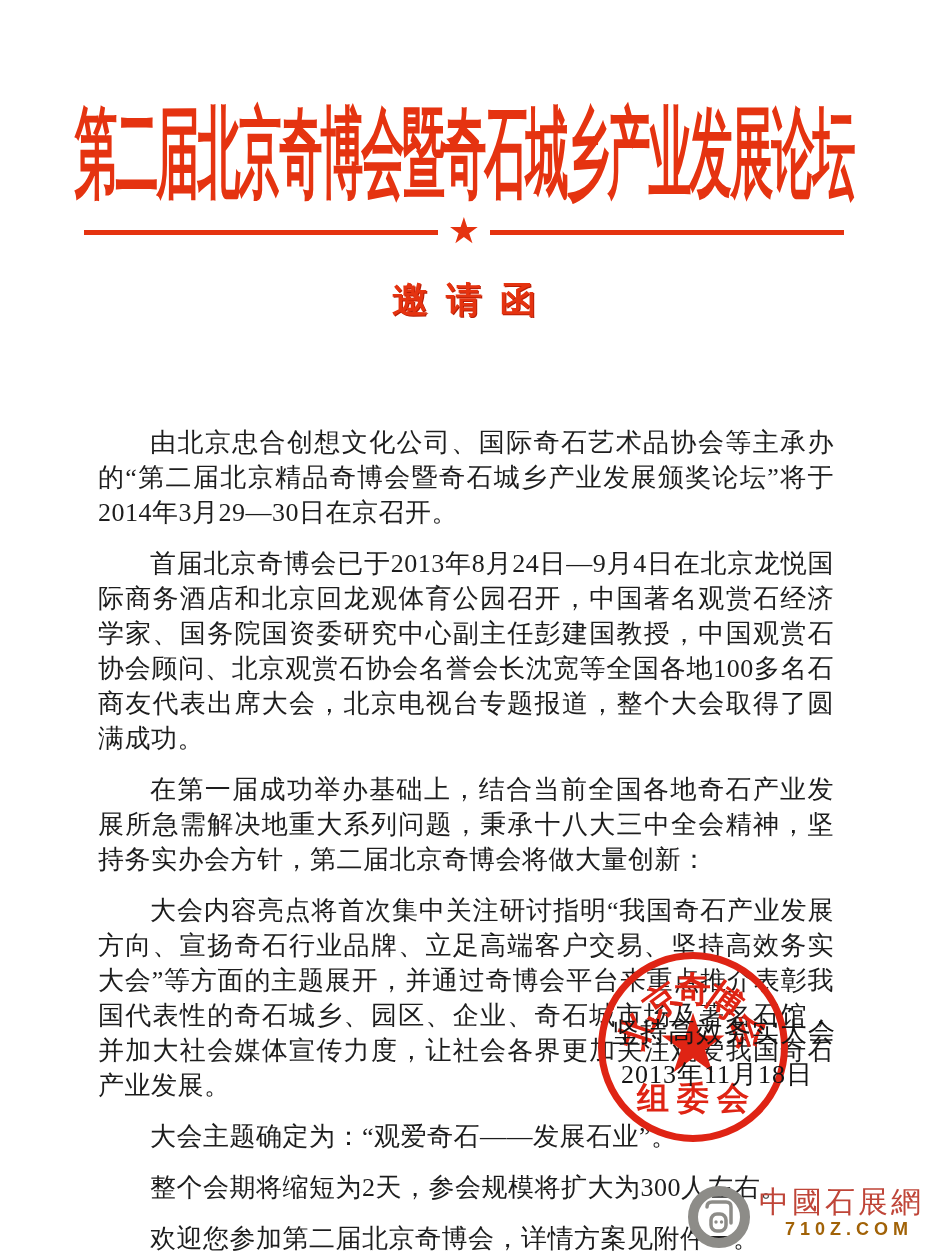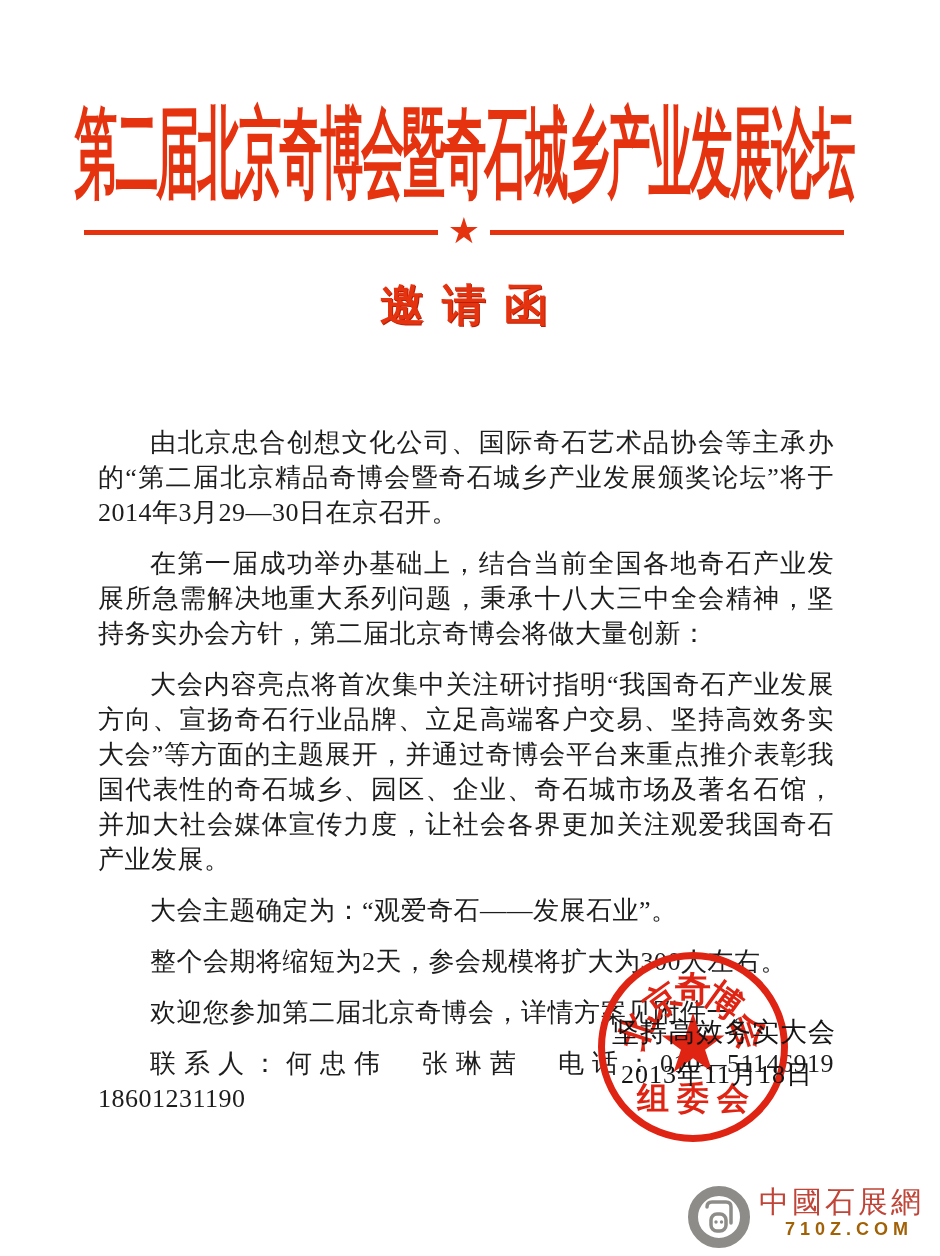--- a/index.html
+++ b/index.html
@@ -41,21 +41,21 @@
   .rule-row .star{
     font-size:36px;line-height:1;color:var(--accent-red);
     margin-top:-3px;
     font-family:"DejaVu Sans",sans-serif;
   }
 
   
   .invite{
     position:absolute;top:276px;left:0;width:100%;
     text-align:center;margin:0;
-    font-size:44px;font-weight:bold;
+    font-size:36px;font-weight:bold;
     letter-spacing:18px;padding-left:18px;
     color:var(--accent-red);
     text-shadow:1px 1px 0 #b81e06;
   }
 
   
   .salutation{
     position:absolute;top:356px;left:82px;margin:0;
     font-size:23px;font-weight:bold;line-height:30px;
     border-bottom:2px solid #161616;
@@ -143,20 +143,21 @@
     <span class="rule"></span>
     <span class="star">★</span>
     <span class="rule"></span>
   </div>
 
   <h2 class="invite">邀请函</h2>
 
 
   <div class="body-text">
     <p>由北京忠合创想文化公司、国际奇石艺术品协会等主承办的“第二届北京精品奇博会暨奇石城乡产业发展颁奖论坛”将于2014年3月29—30日在京召开。</p>
+    <p>首届北京奇博会已于2013年8月24日—9月4日在北京龙悦国际商务酒店和北京回龙观体育公园召开，中国著名观赏石经济学家、国务院国资委研究中心副主任彭建国教授，中国观赏石协会顾问、北京观赏石协会名誉会长沈宽等全国各地100多名石商友代表出席大会，北京电视台专题报道，整个大会取得了圆满成功。</p>
     <p>在第一届成功举办基础上，结合当前全国各地奇石产业发展所急需解决地重大系列问题，秉承十八大三中全会精神，坚持务实办会方针，第二届北京奇博会将做大量创新：</p>
     <p>大会内容亮点将首次集中关注研讨指明“我国奇石产业发展方向、宣扬奇石行业品牌、立足高端客户交易、坚持高效务实大会”等方面的主题展开，并通过奇博会平台来重点推介表彰我国代表性的奇石城乡、园区、企业、奇石城市场及著名石馆，并加大社会媒体宣传力度，让社会各界更加关注观爱我国奇石产业发展。</p>
     <p>大会主题确定为：“观爱奇石——发展石业”。</p>
     <p>整个会期将缩短为2天，参会规模将扩大为300人左右。</p>
     <p>欢迎您参加第二届北京奇博会，详情方案见附件一。</p>
     <p>联系人：何忠伟　张琳茜　电话：010—51146919　　18601231190</p>
   </div>
 
   <div class="seal">
     <span class="arc a0">北</span>

